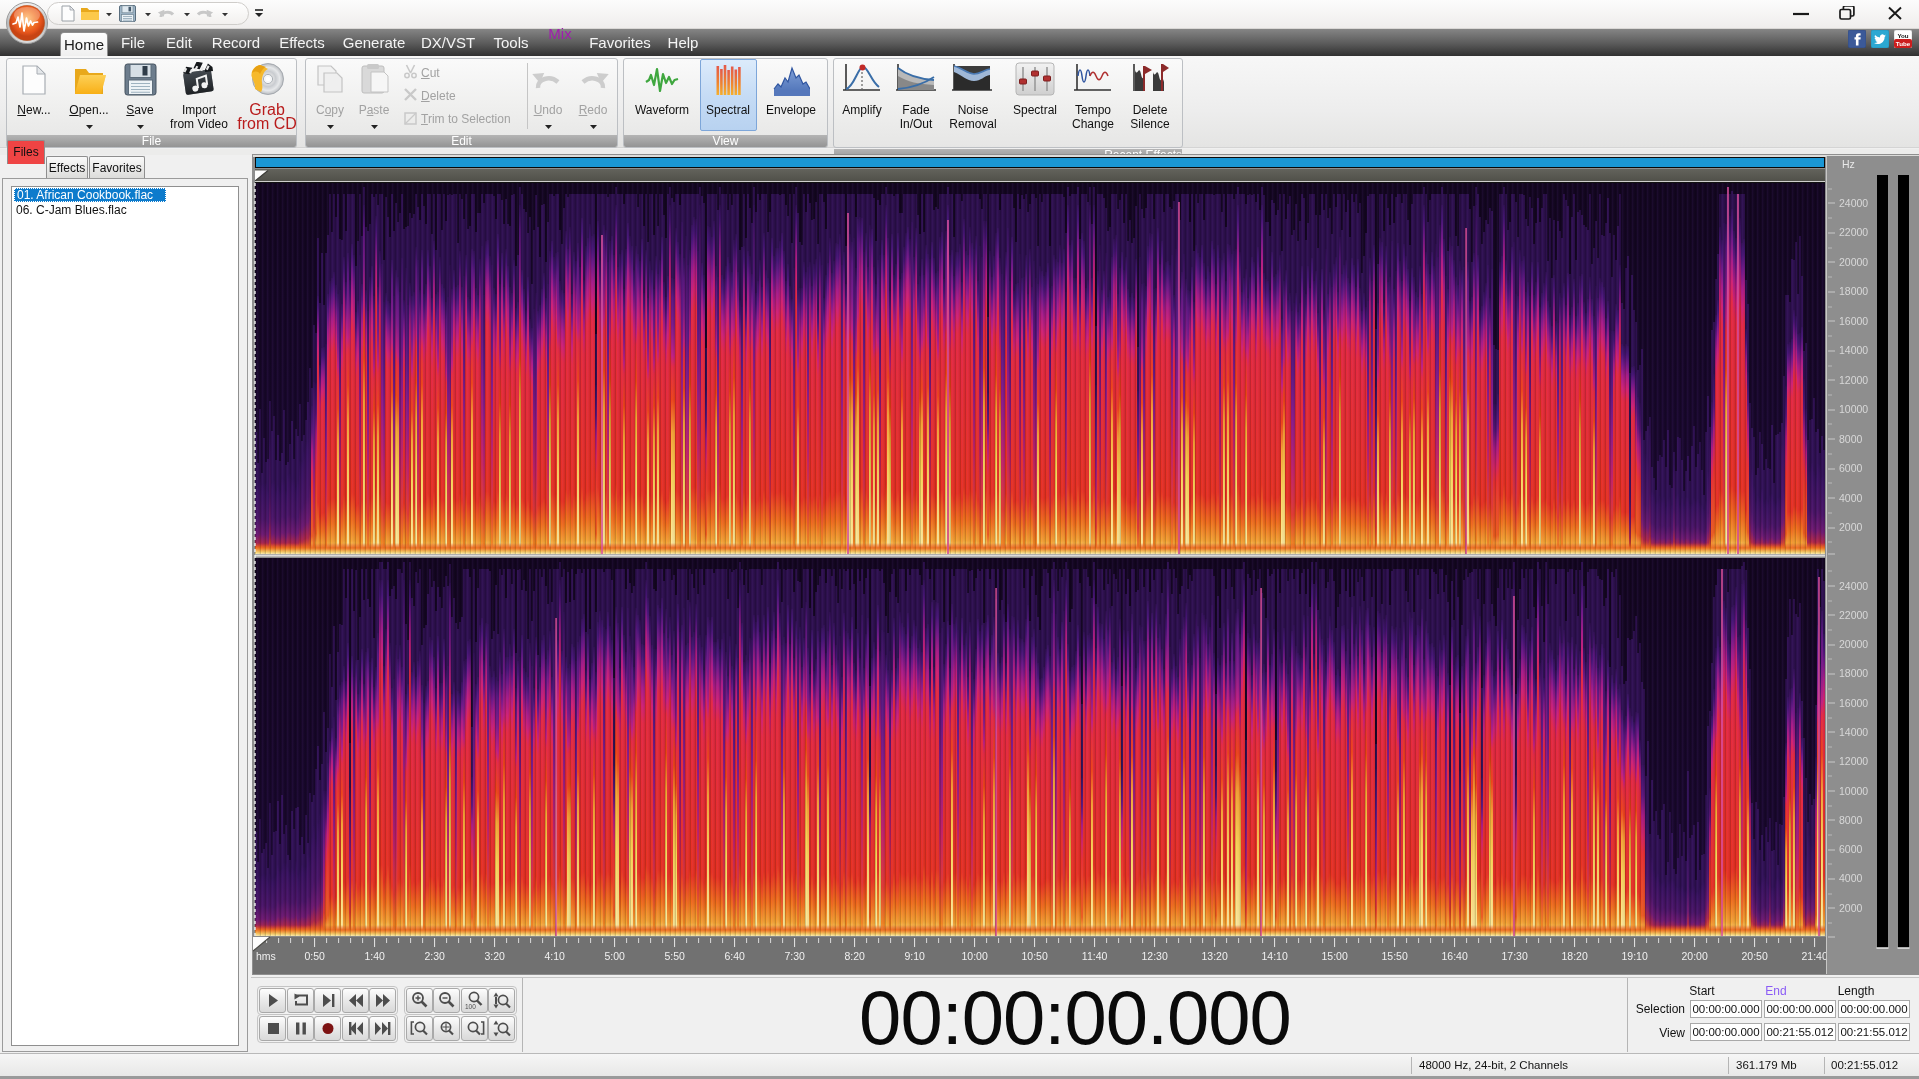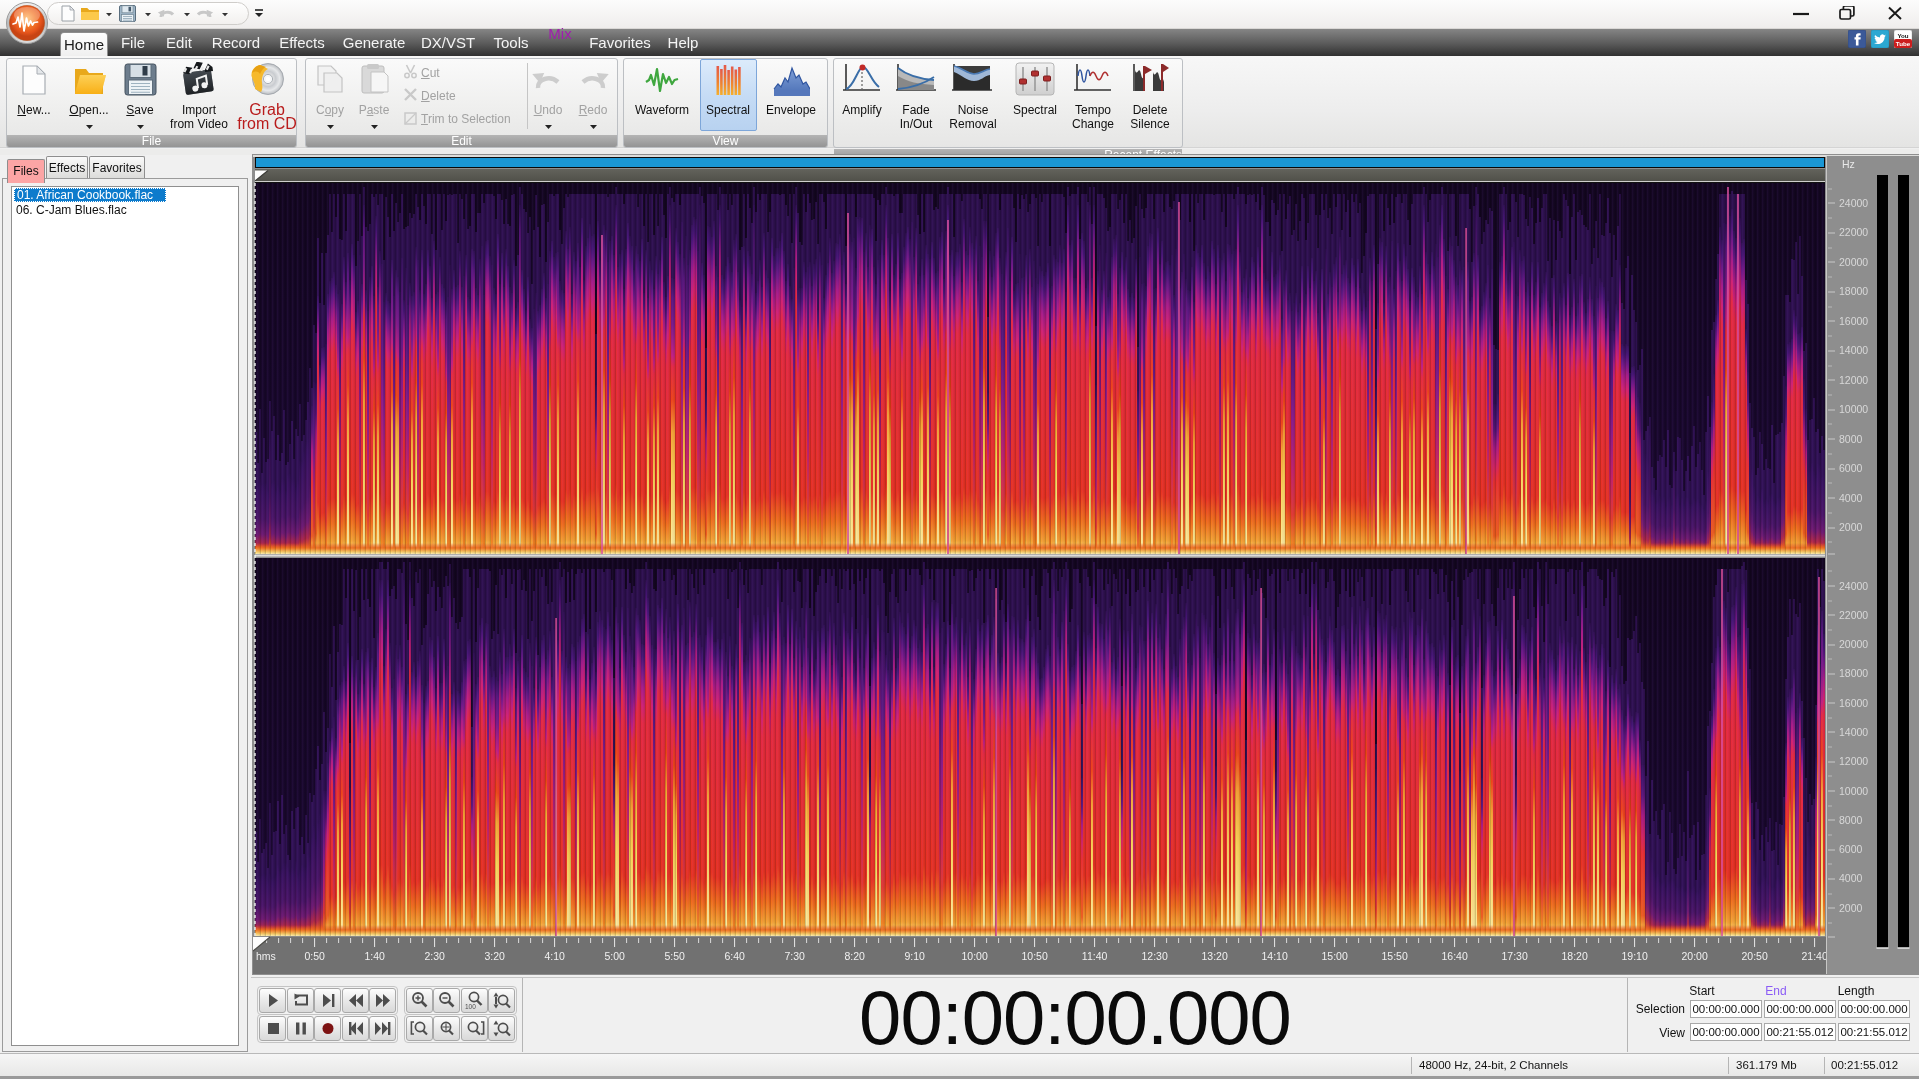--- a/index.html
+++ b/index.html
@@ -334,21 +334,21 @@
     <path d="M3 2v27" stroke="#333" stroke-width="1.6"></path>
     <path d="M4 29V8c2 8 4-6 6 4s3-2 4 8v9z" fill="#3a3a3a"></path>
     <path d="M22 29V10c2 8 4-6 6 4s3-2 5 6v9z" fill="#3a3a3a"></path>
     <rect x="12" y="4" width="2" height="25" fill="#8c2a2a"></rect>
     <path d="M14 4l7 4-7 4z" fill="#8c2a2a"></path>
     <rect x="30" y="2" width="2" height="27" fill="#8c2a2a"></rect>
     <path d="M32 2l6 4-6 4z" fill="#8c2a2a"></path>
   </svg>
 <div class="abs" style="left:1120px;top:103px;width:60px;text-align:center;font-size:12px;color:#111;line-height:14px">Delete<br>Silence</div>
 <div class="abs" style="left:2px;top:178px;width:246px;height:874px;background:#f0f0f0;border:1px solid #9b9b9b"></div>
-<div class="abs" style="left:7px;top:159px;width:38px;height:24px;background:#fca5a5;border:1px solid #8e8e8e;border-bottom:none;border-radius:2px 2px 0 0;font-size:12px;text-align:center;line-height:23px;color:#111;z-index:3">Files</div>
+<div class="abs" style="left:7px;top:140px;width:38px;height:24px;background:#ef4444;border:1px solid #8e8e8e;border-bottom:none;border-radius:2px 2px 0 0;font-size:12px;text-align:center;line-height:23px;color:#111;z-index:3">Files</div>
 <div class="abs" style="left:46px;top:156px;width:42px;height:22px;background:linear-gradient(#fafafa,#dcdcda);border:1px solid #8e8e8e;border-bottom:none;border-radius:2px 2px 0 0;font-size:12px;text-align:center;line-height:22px;color:#111">Effects</div>
 <div class="abs" style="left:89px;top:156px;width:56px;height:22px;background:linear-gradient(#fafafa,#dcdcda);border:1px solid #8e8e8e;border-bottom:none;border-radius:2px 2px 0 0;font-size:12px;text-align:center;line-height:22px;color:#111">Favorites</div>
 <div class="abs" style="left:11px;top:186px;width:228px;height:860px;background:#fff;border:1px solid #8f8f8f"></div>
 <div class="abs" style="left:14px;top:188px;width:152px;height:14px;background:#0d7bcc;border:1px dotted #fff;color:#fff;font-size:12px;font-weight:normal;line-height:13px;padding-left:2px">01. African Cookbook.flac</div>
 <div class="abs" style="left:16px;top:203px;font-size:12px;color:#111">06. C-Jam Blues.flac</div>
 <div class="abs" style="left:252px;top:154px;width:1667px;height:821px;background:#8e8e8e;border:1px solid #8f8f8f;border-right:none"></div>
 <div class="abs" style="left:253px;top:155px;width:1666px;height:2px;background:#dcdcda"></div>
 
 <div class="abs" style="left:255px;top:157px;width:1570px;height:11px;background:#1a97d5;border:1px solid #0a0a0a"></div>
 

